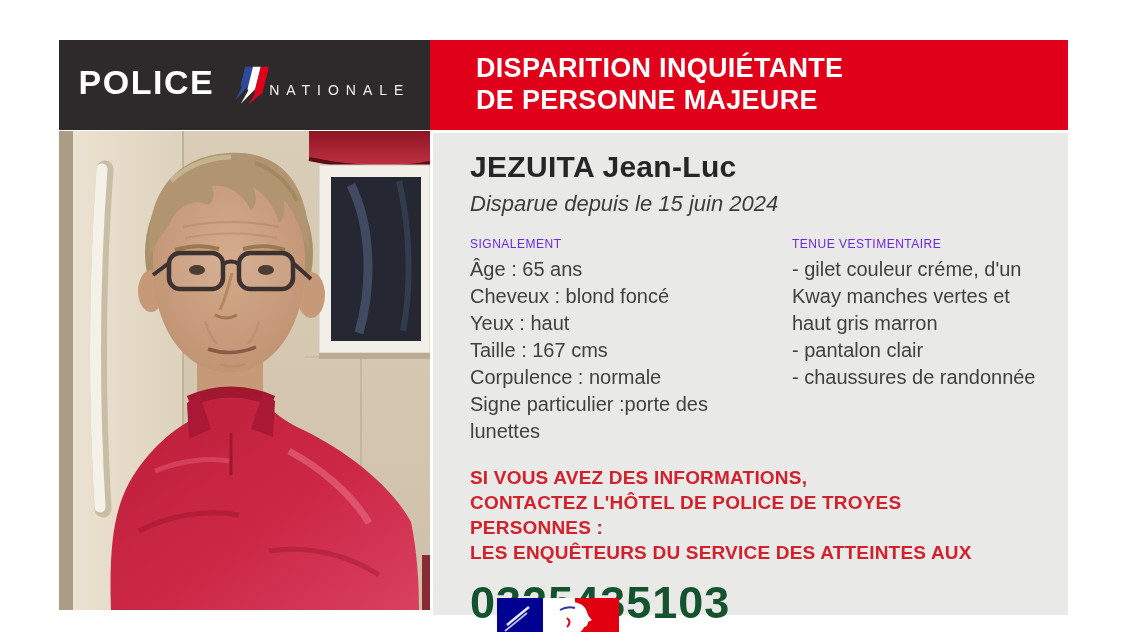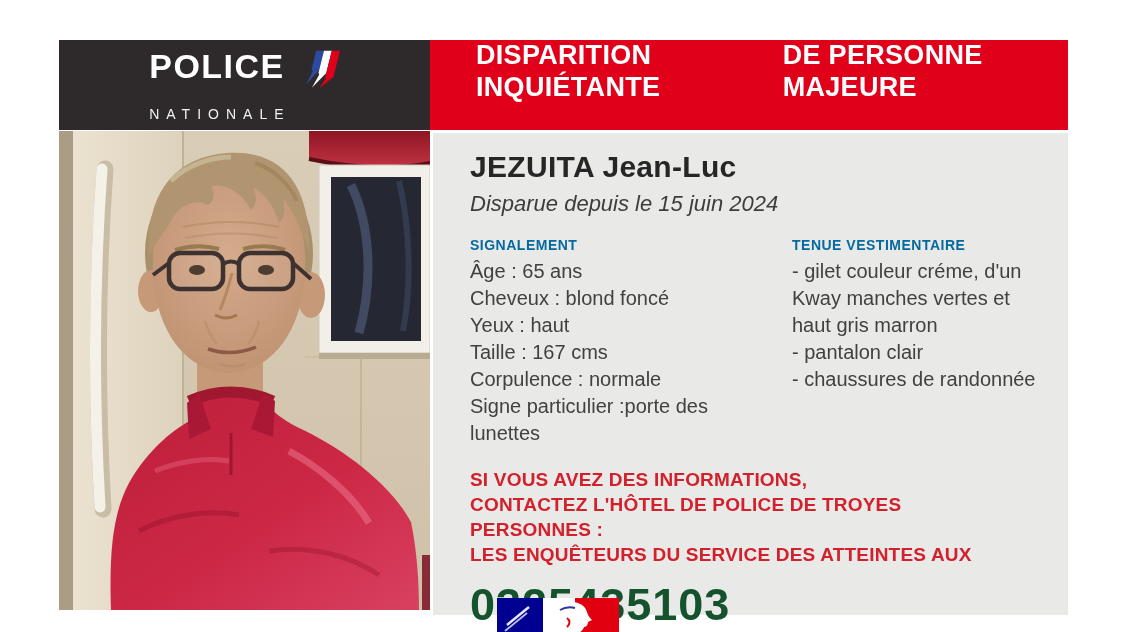--- a/index.html
+++ b/index.html
@@ -5,44 +5,44 @@
   html,body{margin:0;padding:0;background:#ffffff;}
   body{width:1124px;height:632px;overflow:hidden;
        font-family:"Liberation Sans","DejaVu Sans",sans-serif;}
   .canvas{position:relative;width:1124px;height:632px;background:#ffffff;overflow:hidden;}
   .poster{position:absolute;left:59px;top:40px;width:1009px;height:575px;}
 
   
   .banner-row{display:flex;height:90px;}
   .black-banner{width:371px;height:90px;background:#2e292a;display:flex;
                 align-items:center;justify-content:center;}
-  .pn-logo{display:flex;flex-direction:column;align-items:flex-start;}
+  .pn-logo{display:flex;flex-direction:row;align-items:flex-start;}
   .pn-top{display:flex;align-items:flex-start;}
   .pn-word{color:#ffffff;font-weight:bold;font-size:34px;letter-spacing:1.5px;line-height:1;}
   .pn-flag{margin-left:9px;margin-top:-2px;}
   .pn-sub{color:#f2f2f2;font-size:14px;letter-spacing:7px;margin-top:17px;
           align-self:flex-start;font-weight:400;}
   .red-banner{flex:1;height:90px;background:#e1001a;color:#ffffff;
               padding-left:46px;box-sizing:border-box;display:flex;
-              justify-content:center;}
+              flex-direction:column;justify-content:center;}
   .red-banner .bl{font-size:27px;font-weight:bold;line-height:1.18;letter-spacing:.3px;}
 
   
   .body-row{display:flex;align-items:flex-start;}
   .photo-wrap{width:371px;height:479px;margin-top:1px;overflow:hidden;background:#d7cab4;}
   .panel{flex:1;margin-left:3px;margin-top:3px;height:482px;background:#e9e9e7;
          box-sizing:border-box;padding:18px 20px 4px 37px;position:relative;}
 
   .person-name{font-size:30px;font-weight:bold;color:#262626;line-height:1.05;letter-spacing:.3px;}
   .missing-since{font-size:22px;color:#3d3d3d;margin-top:8px;font-style:italic;}
 
   .cols{display:flex;margin-top:20px;}
   .col-left{width:300px;}
   .col-right{width:250px;margin-left:22px;}
-  .col-head{font-size:14px;font-weight:bold;color:#0369a1;letter-spacing:.5px;}
+  .col-head{font-size:12px;font-weight:normal;color:#6d28d9;letter-spacing:.5px;}
   .col-lines{margin-top:5px;}
   .col-lines .line{font-size:20px;color:#414141;line-height:27px;}
 
   .contact{margin-top:20px;}
   .contact .rline{font-size:19px;font-weight:bold;color:#d2212d;line-height:25px;
                   letter-spacing:.2px;white-space:nowrap;}
   .phone{font-size:45px;font-weight:bold;color:#14532d;margin-top:15px;letter-spacing:1px;line-height:1;}
   .gov-logo{position:absolute;left:64px;top:465px;}
 </style>
 </head>

